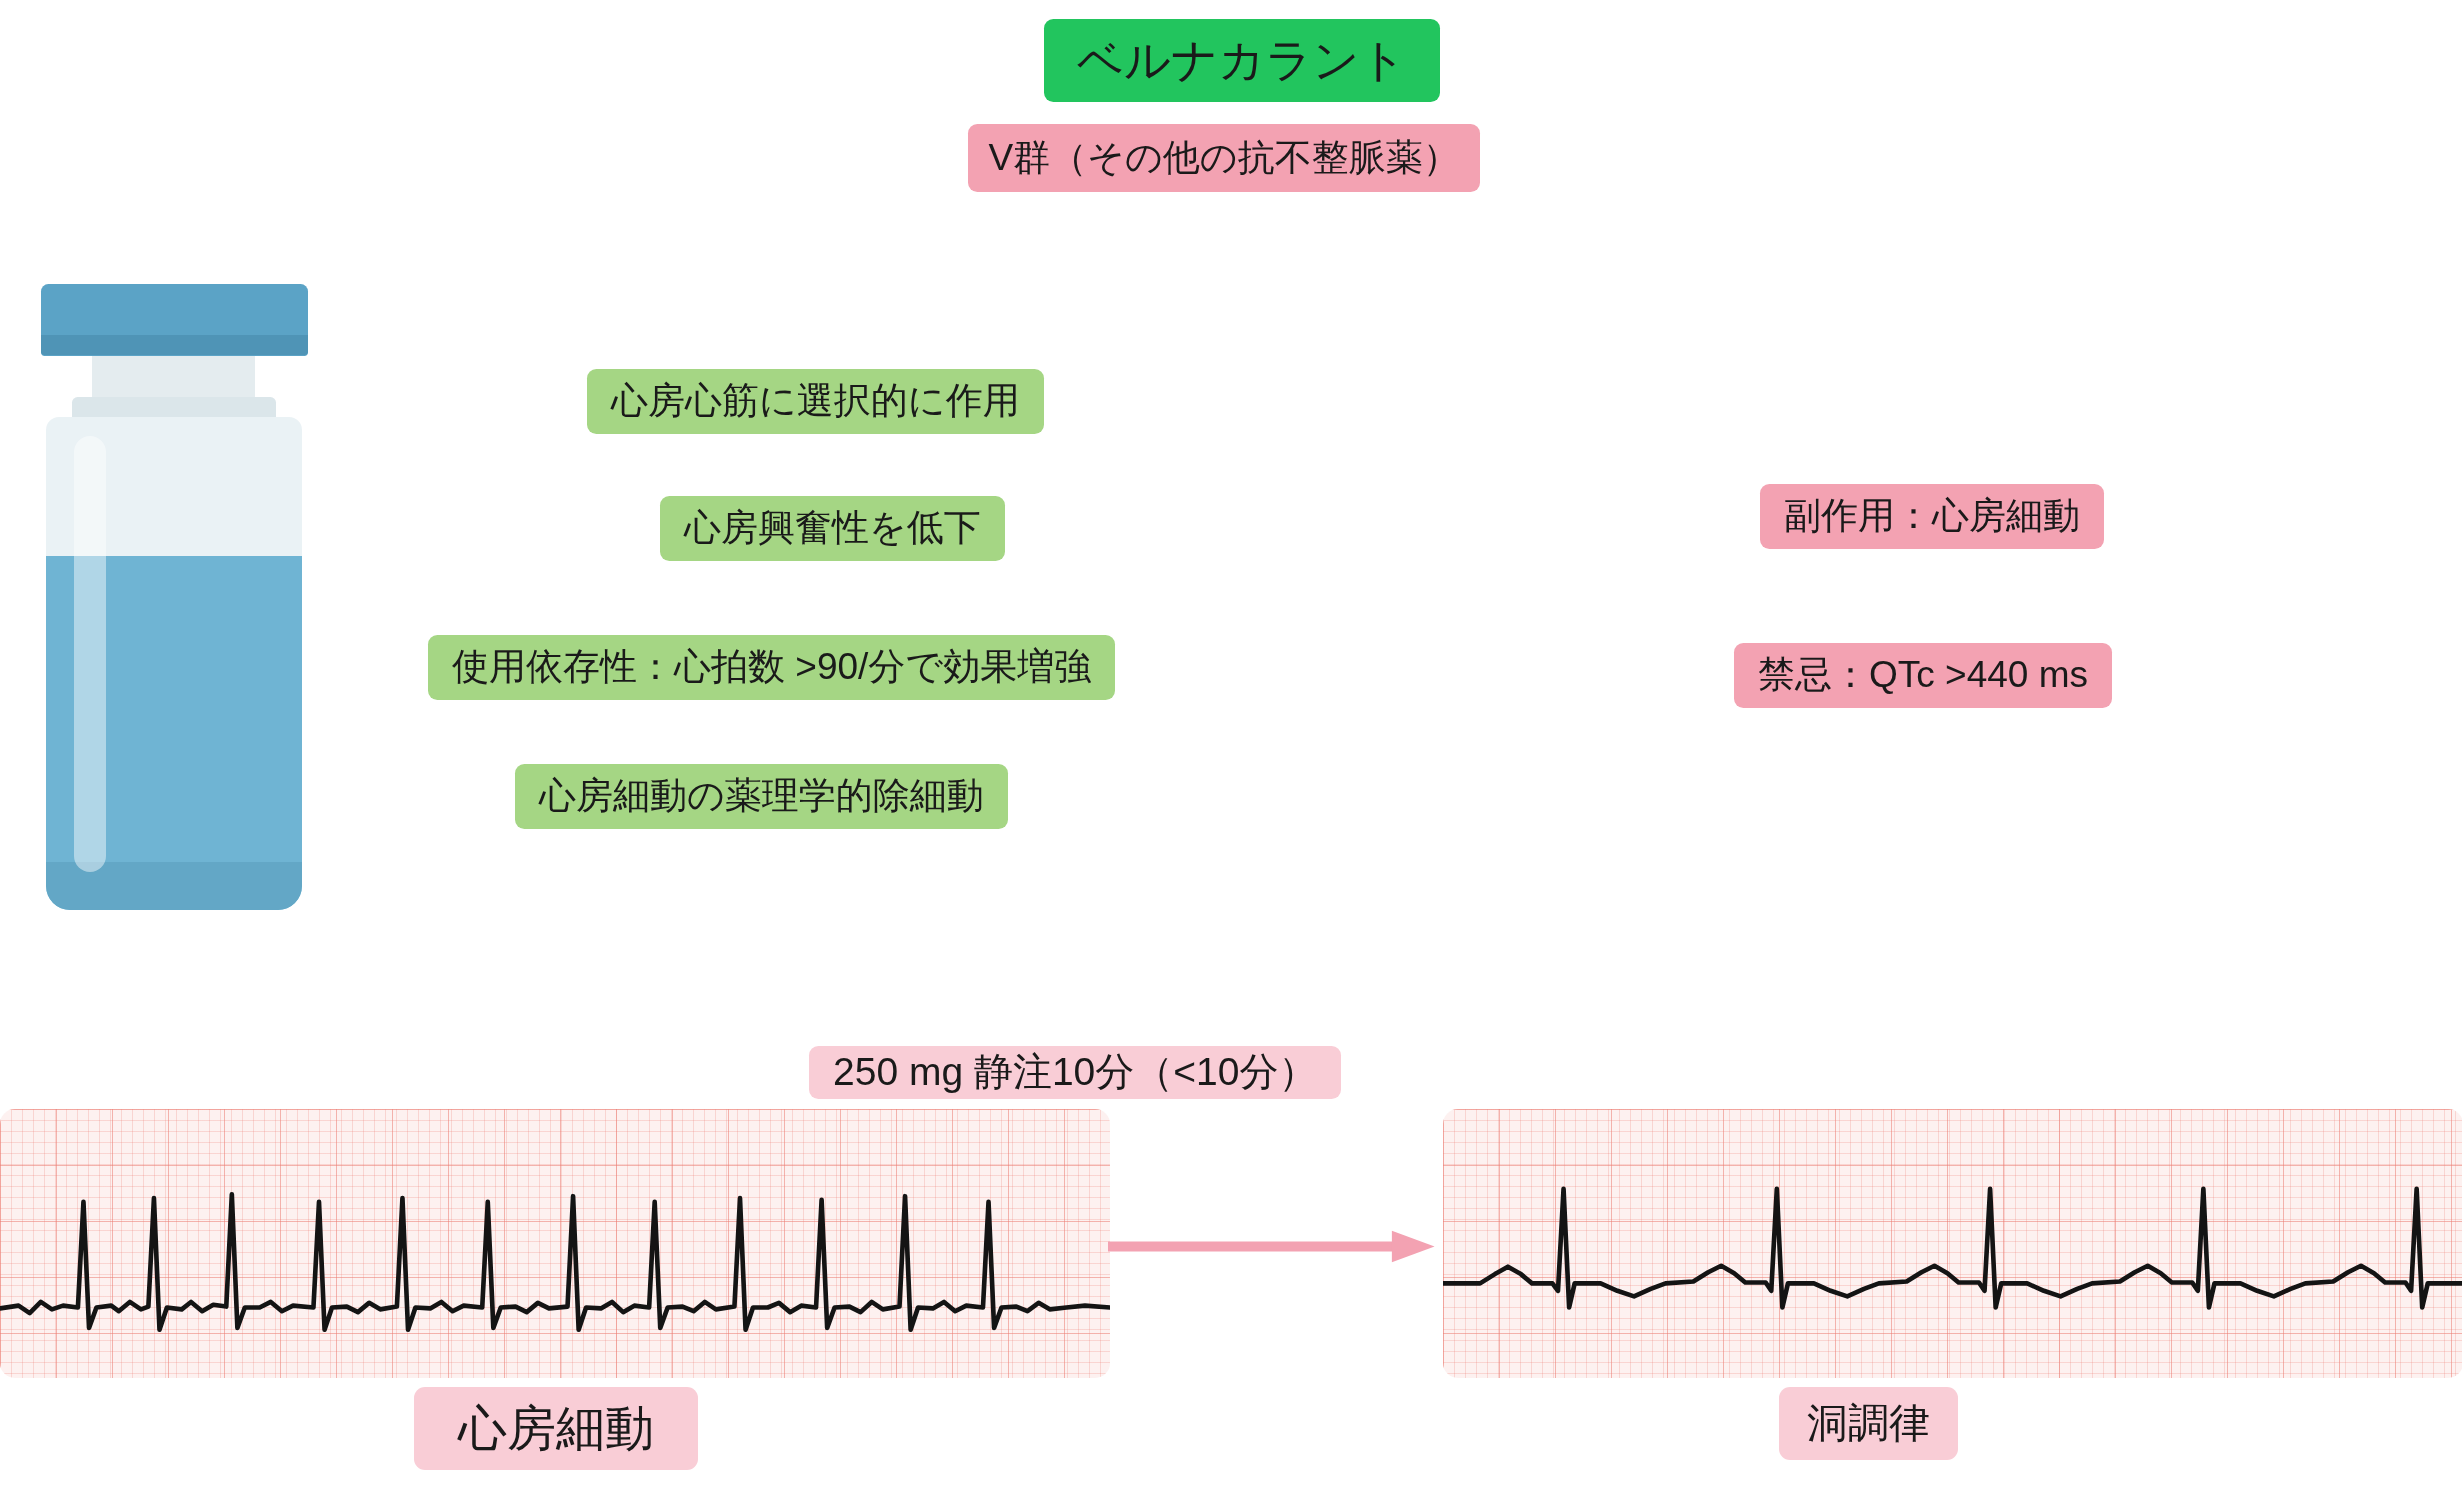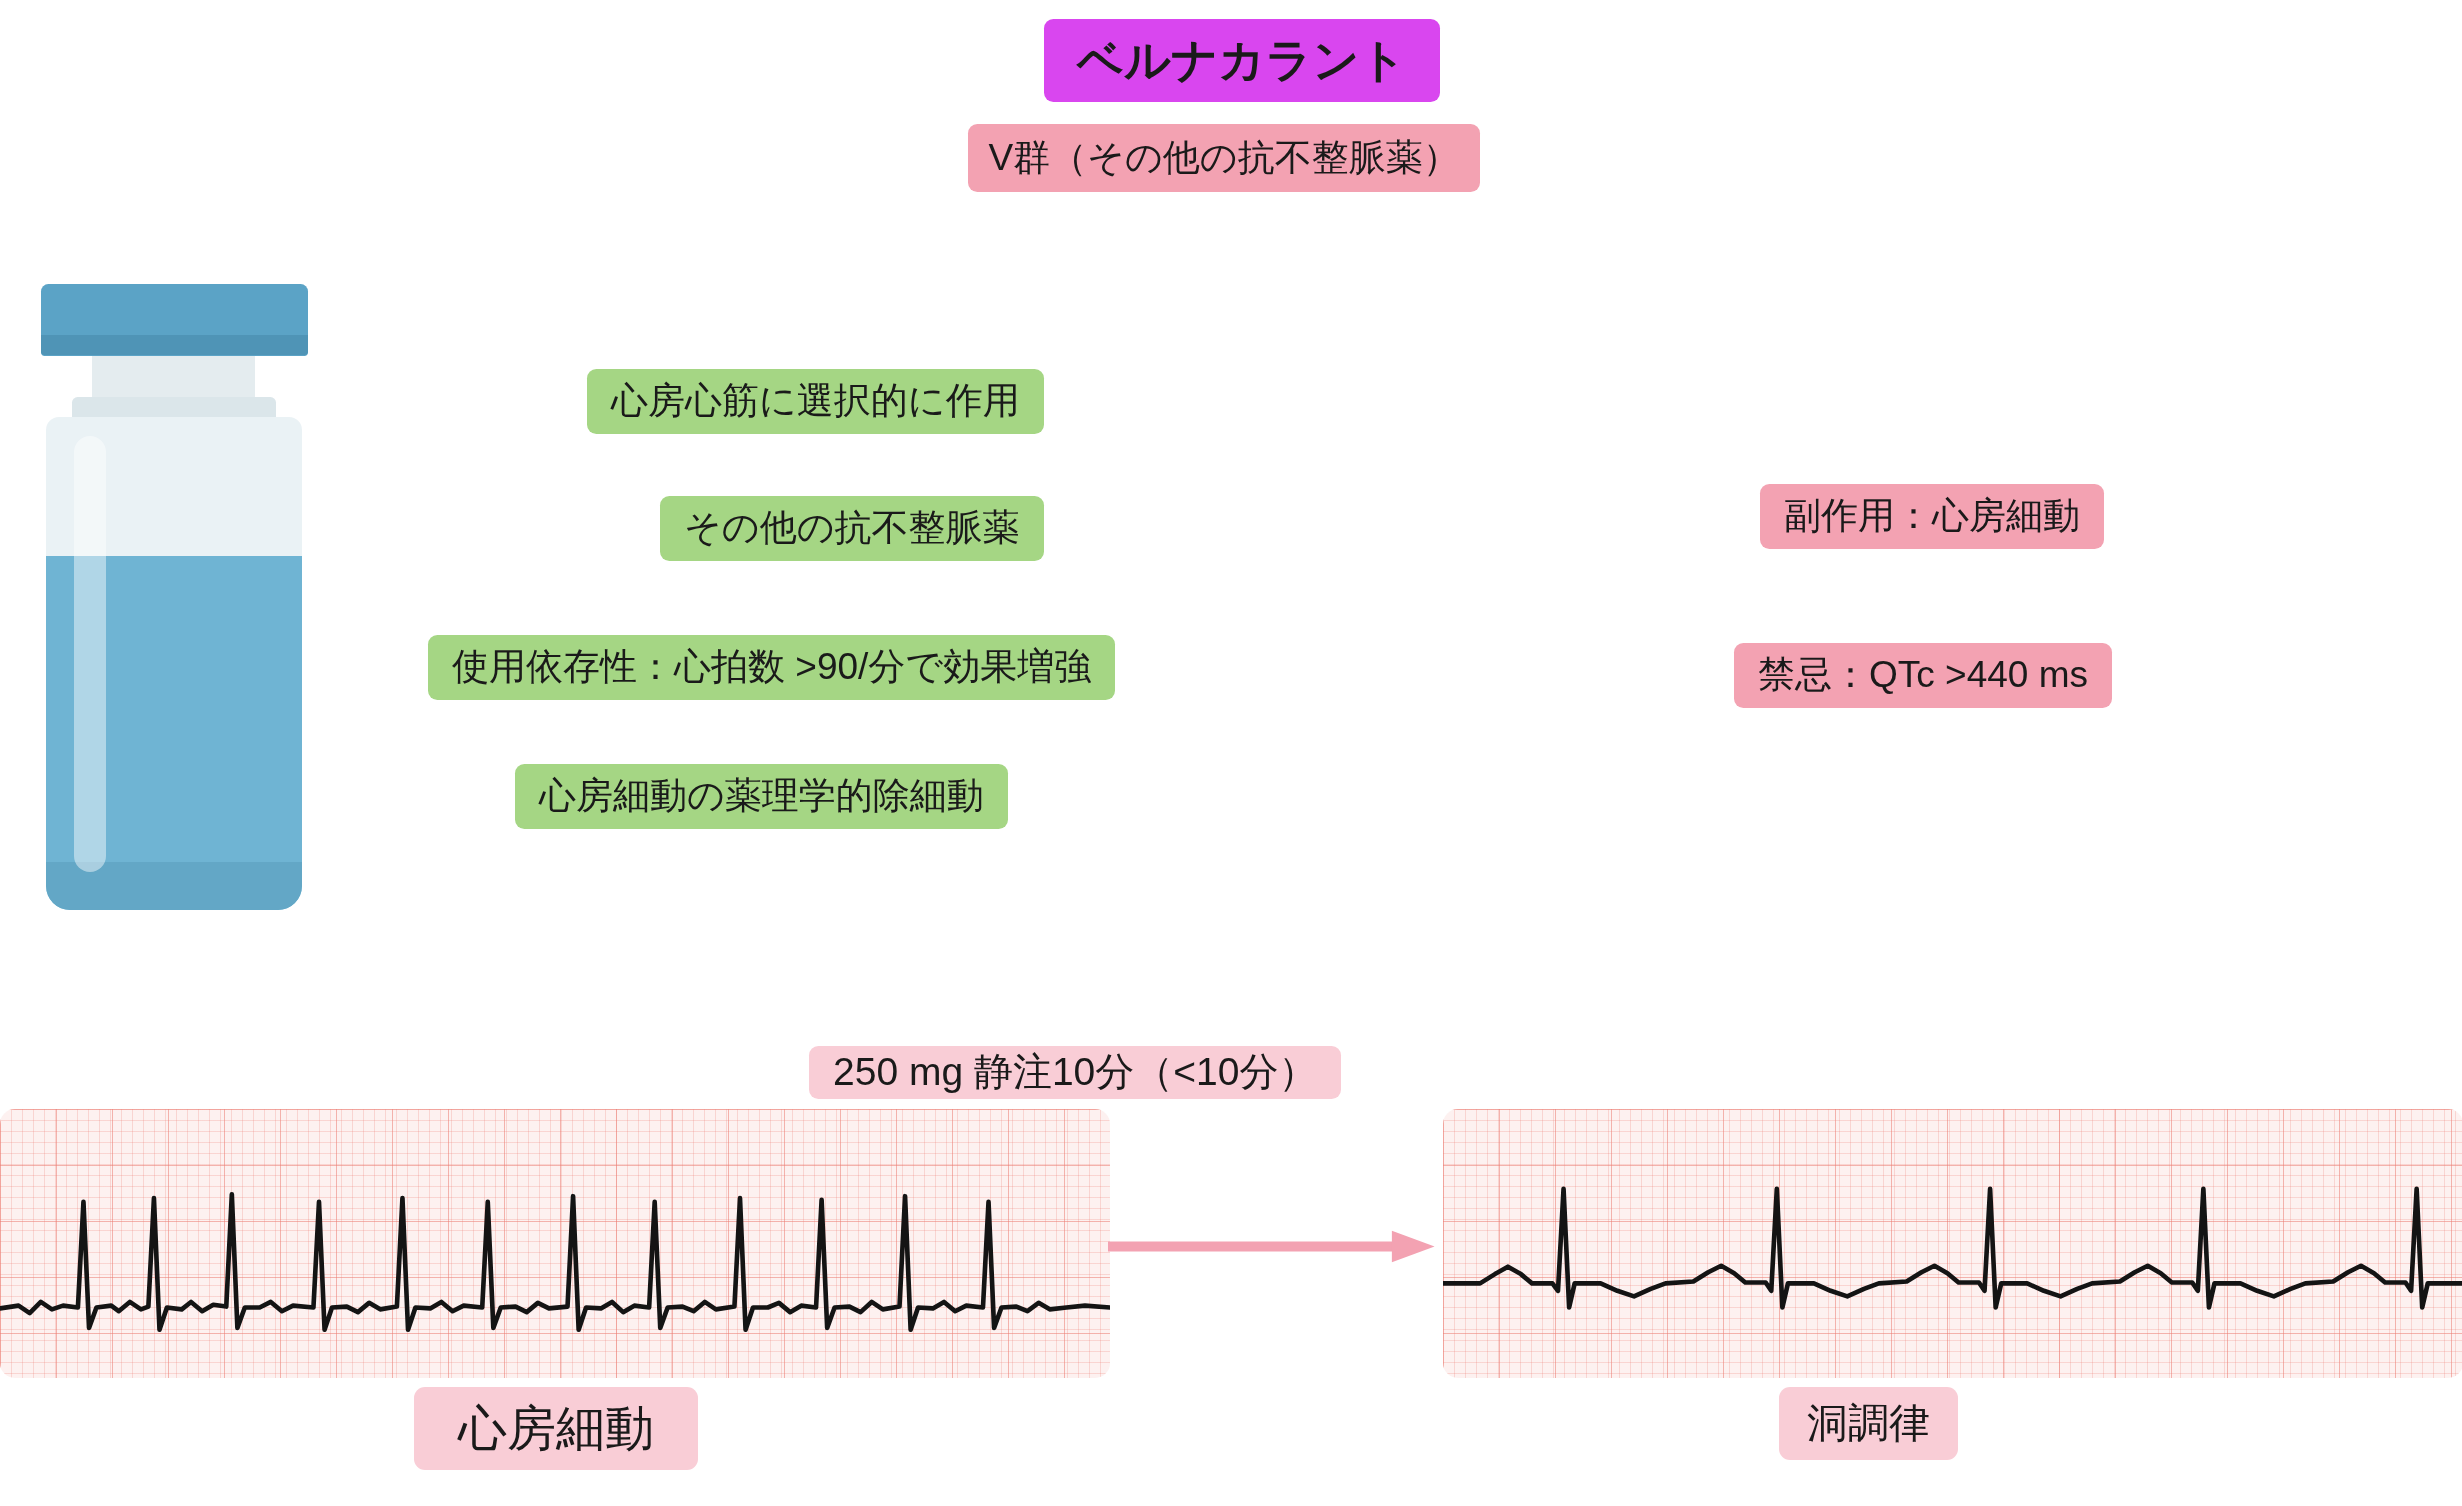--- a/index.html
+++ b/index.html
@@ -19,23 +19,22 @@
   
   .chip {
     position: absolute;
     border-radius: 9.3px;
     padding: 9.3px 24px;
     box-sizing: border-box;
     white-space: nowrap;
     line-height: 1.25;
   }
   .chip-pink-strong {
-    background: #d946ef;
-    color: #1a1a1a;
-    font-weight: bold;
+    background: #22c55e;
+    color: #1a1a1a;
   }
   .chip-pink {
     background: #f3a2b2;
     color: #1a1a1a;
     text-align: center;
   }
   .chip-pink-soft {
     background: #f9cdd6;
     color: #1a1a1a;
   }
@@ -218,21 +217,21 @@
   <div class="vial-neck-lip"></div>
   <div class="vial-body">
     <div class="vial-liquid">
       <div class="vial-liquid-shade"></div>
     </div>
     <div class="vial-highlight"></div>
   </div>
 </div>
 
 <div class="chip chip-green" id="effect-1">心房心筋に選択的に作用</div>
-<div class="chip chip-green" id="effect-2">その他の抗不整脈薬</div>
+<div class="chip chip-green" id="effect-2">心房興奮性を低下</div>
 <div class="chip chip-green" id="effect-3">使用依存性：心拍数 &gt;90/分で効果増強</div>
 <div class="chip chip-green" id="effect-4">心房細動の薬理学的除細動</div>
 
 <div class="chip chip-pink" id="warn-1">副作用：心房細動</div>
 <div class="chip chip-pink" id="warn-2">禁忌：QTc &gt;440 ms</div>
 
 <div class="ecg-strip" id="ecg-left">
   <svg viewBox="0 0 1197 290" preserveAspectRatio="none">
     <path fill="none" stroke="#141414" stroke-width="5" stroke-linejoin="round" stroke-linecap="round" d="M0,215 L20,212 L32,220 L44,208 L56,216 L68,212
          L84,214 L90,100 L96,236 L104,214

